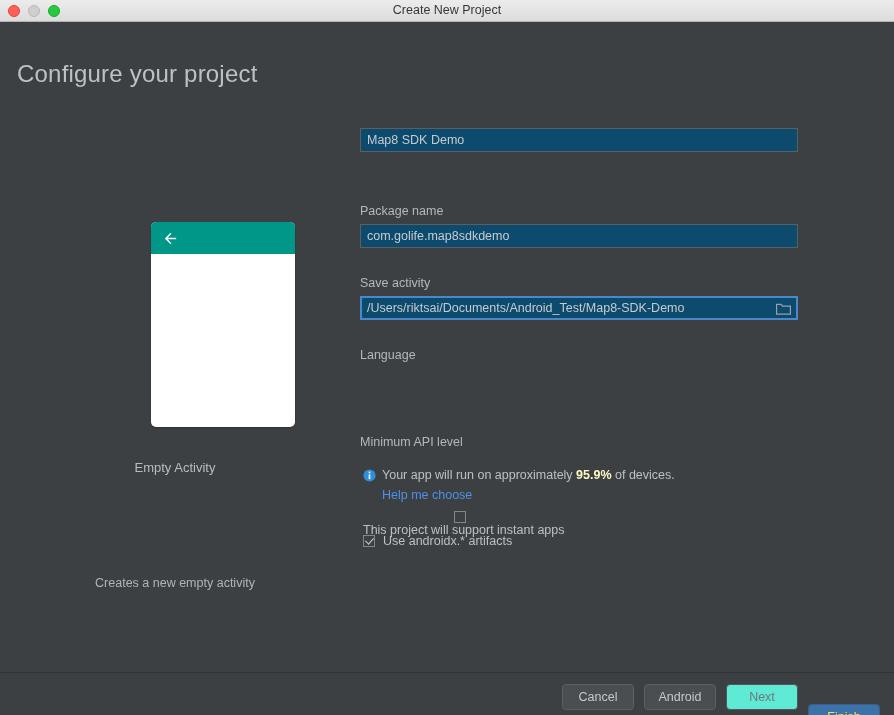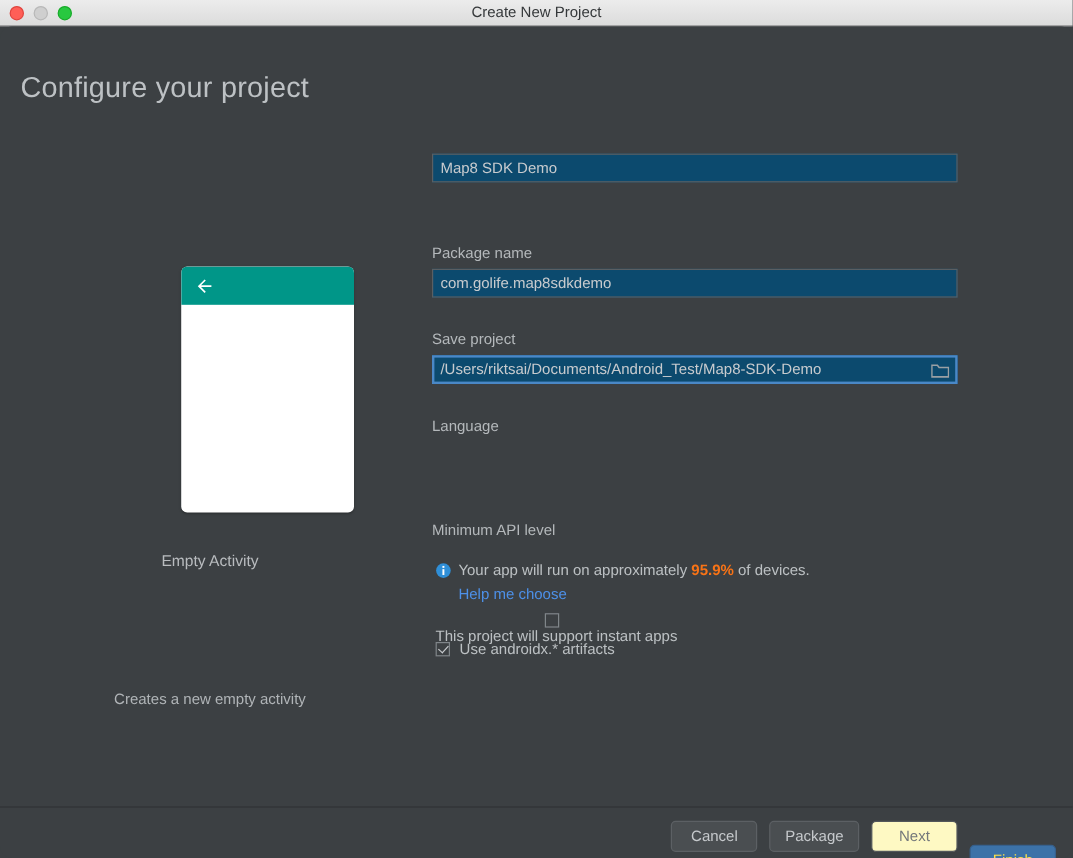--- a/index.html
+++ b/index.html
@@ -206,21 +206,21 @@
     font-size: 12.5px;
     color: #bcc0c3;
   }
   .info-icon {
     width: 13px;
     height: 13px;
     margin-right: 6px;
     margin-top: 1px;
     flex: none;
   }
-  .devices-line b { color: #f97316; }
+  .devices-line b { color: #fef9c3; }
   .help-link {
     position: absolute;
     left: 22px;
     top: 466px;
     font-size: 12.5px;
     color: #4d90e8;
     cursor: pointer;
   }
 
   .checkbox-row {
@@ -281,21 +281,21 @@
     background: #4a4e51;
     border: 1px solid #5c6064;
     display: flex;
     align-items: center;
     justify-content: center;
     padding: 0 12px;
     cursor: pointer;
   }
   .btn.disabled {
     color: #74787b;
-    background: #fef9c3;
+    background: #5eead4;
     border-color: #53575a;
     cursor: default;
     text-align: center;
   }
   .btn.primary {
     background: #3c72a8;
     border-color: #36608d;
     color: #fde047;
     margin-top: 20px;
   }
@@ -335,21 +335,21 @@
     <div class="grp-name">
       <div class="text-input" placeholder="Enter application name">Map8 SDK Demo</div>
     </div>
 
     <div class="grp-package">
       <div class="field-label">Package name</div>
       <div class="text-input" placeholder="com.example.myapplication">com.golife.map8sdkdemo</div>
     </div>
 
     <div class="grp-save">
-      <div class="field-label">Save project</div>
+      <div class="field-label">Save activity</div>
       <div class="text-input focused">
         <span>/Users/riktsai/Documents/Android_Test/Map8-SDK-Demo</span>
         <svg class="folder-icon" viewBox="0 0 16 14">
           <path d="M0.5 2.5h5l1.5 2h8.5v8.5H0.5z" fill="none" stroke="#9aa0a4" stroke-width="1.4"></path>
         </svg>
       </div>
     </div>
 
     <div class="grp-language">
       <div class="field-label">Language</div>
@@ -380,18 +380,18 @@
     <div class="checkbox-row cb-androidx">
       <span class="checkbox checked"></span>
       <span>Use androidx.* artifacts</span>
     </div>
 
   </div>
 
   <div class="footer-sep"></div>
   <div class="footer">
     <div class="btn">Cancel</div>
-    <div class="btn">Package</div>
+    <div class="btn">Android</div>
     <div class="btn disabled">Next</div>
     <div class="btn primary">Finish</div>
   </div>
 
 </div>
 
 </body></html>

